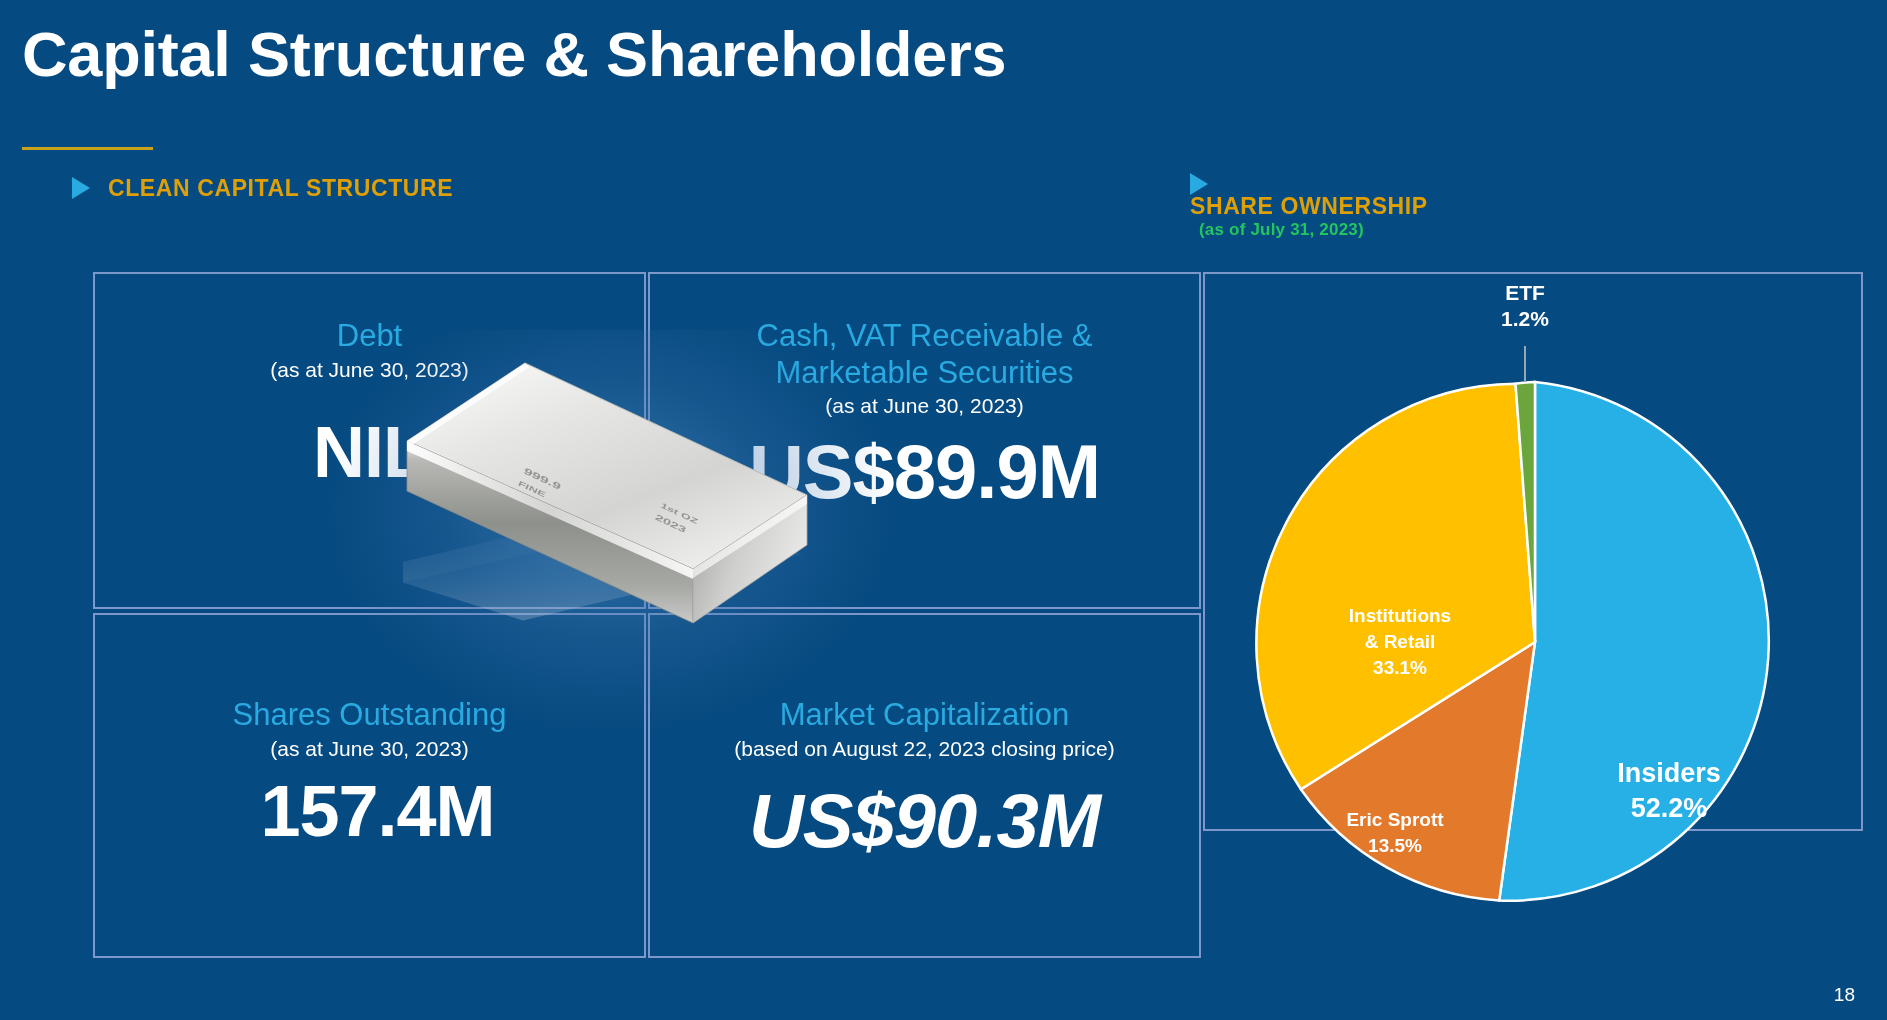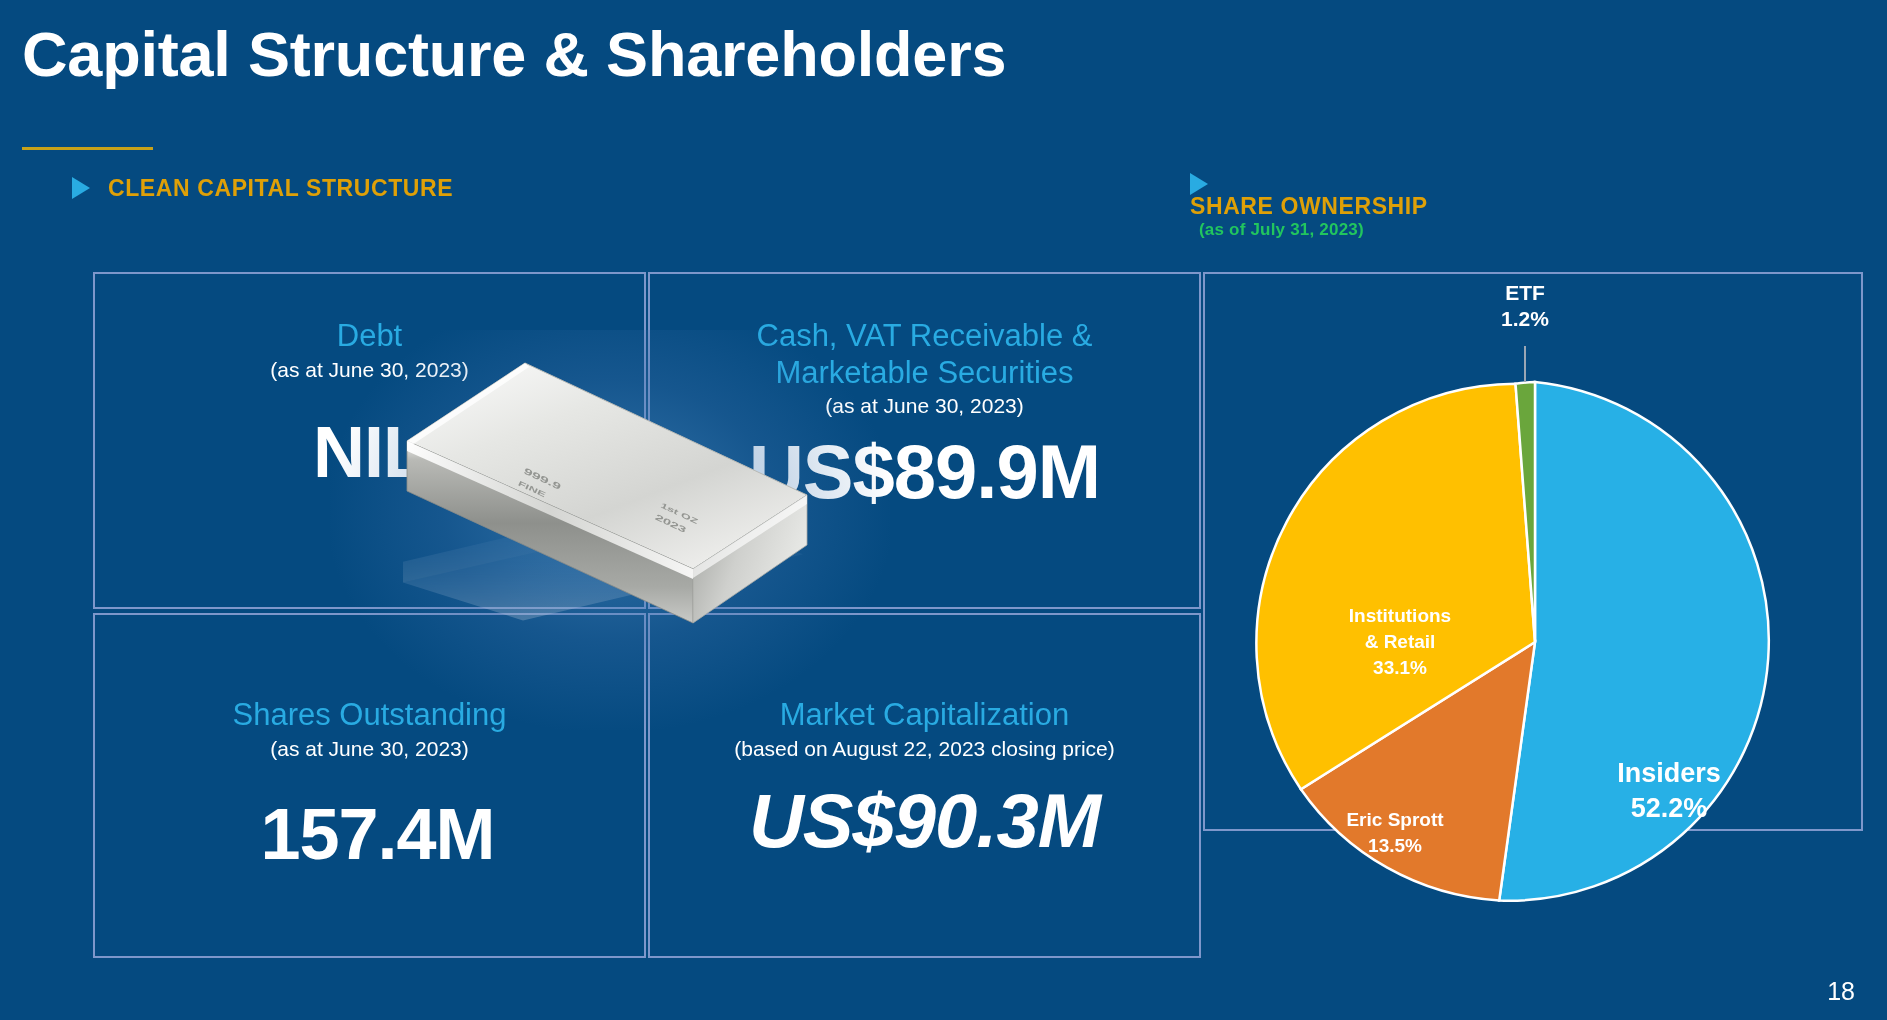--- a/index.html
+++ b/index.html
@@ -111,21 +111,21 @@
   .metric-value {
     font-size: 72px;
     font-weight: bold;
     color: #ffffff;
     margin-top: 16px;
     letter-spacing: -1px;
     line-height: 1;
   }
   #box-cash .metric-value,
   #box-mcap .metric-value { font-size: 76px; }
-  #box-shares .metric-value { margin-top: 37px; padding-left: 16px; }
+  #box-shares .metric-value { margin-top: 14px; padding-left: 16px; }
   #box-mcap .metric-value   { margin-top: 22px; font-style: italic; }
   #box-debt .metric-value   { margin-top: 34px; }
 
   
   #bar-art {
     position: absolute;
     left: 395px;
     top: 355px;
     width: 430px;
     height: 340px;
@@ -183,21 +183,21 @@
     font-size: 27px;
     font-weight: bold;
     text-anchor: middle;
   }
 
   
   #page-number {
     position: absolute;
     right: 32px;
     bottom: 14px;
-    font-size: 25px;
+    font-size: 19px;
     color: #ffffff;
     font-weight: normal;
   }
 </style>
 </head>
 <body>
 
 <div id="slide">
 
   <div id="slide-title">Capital Structure &amp; Shareholders</div>

